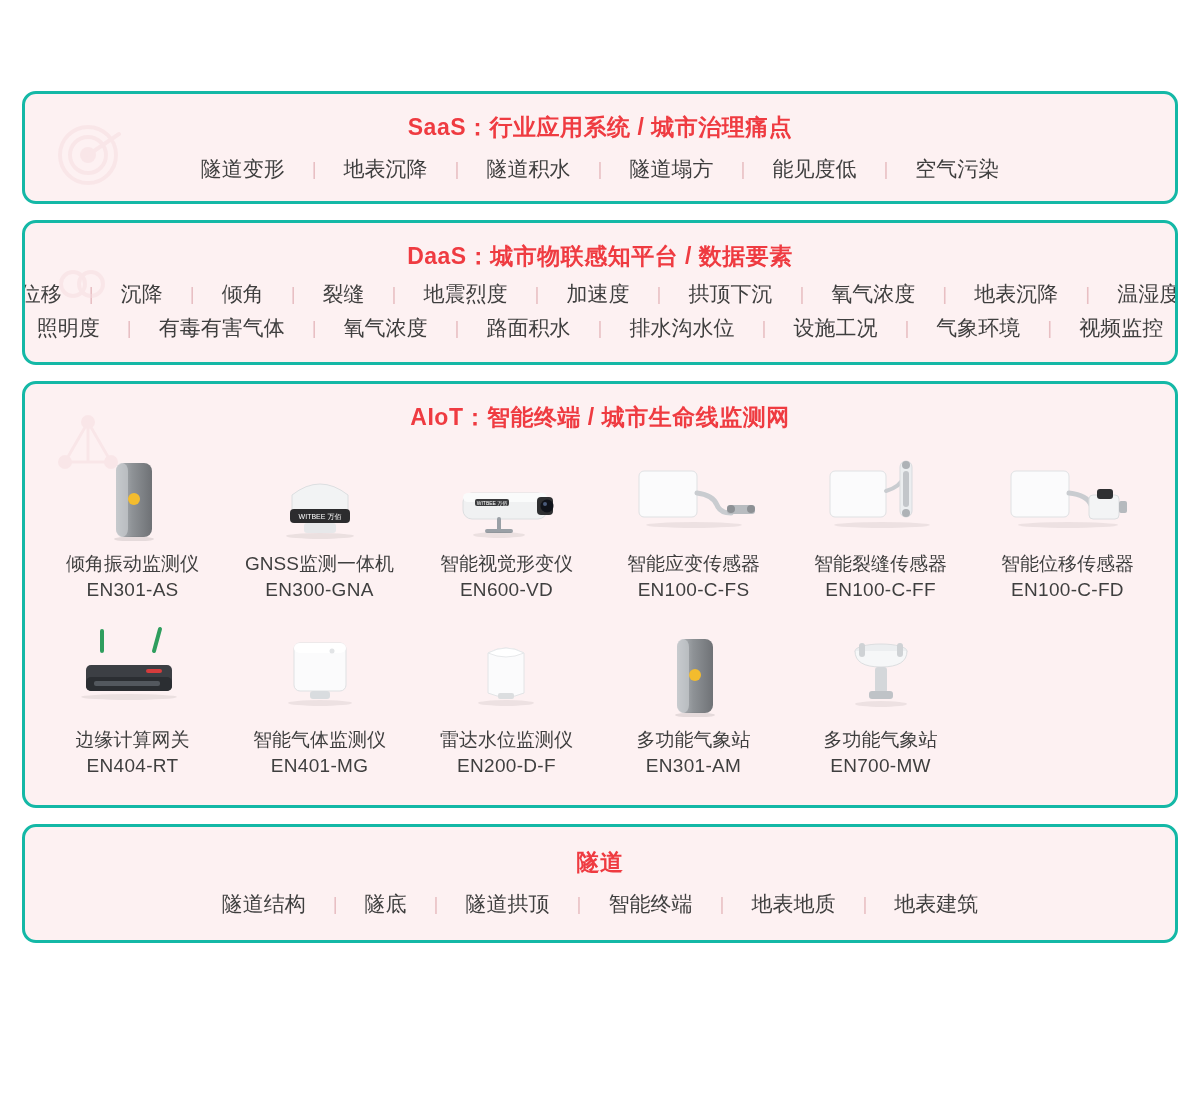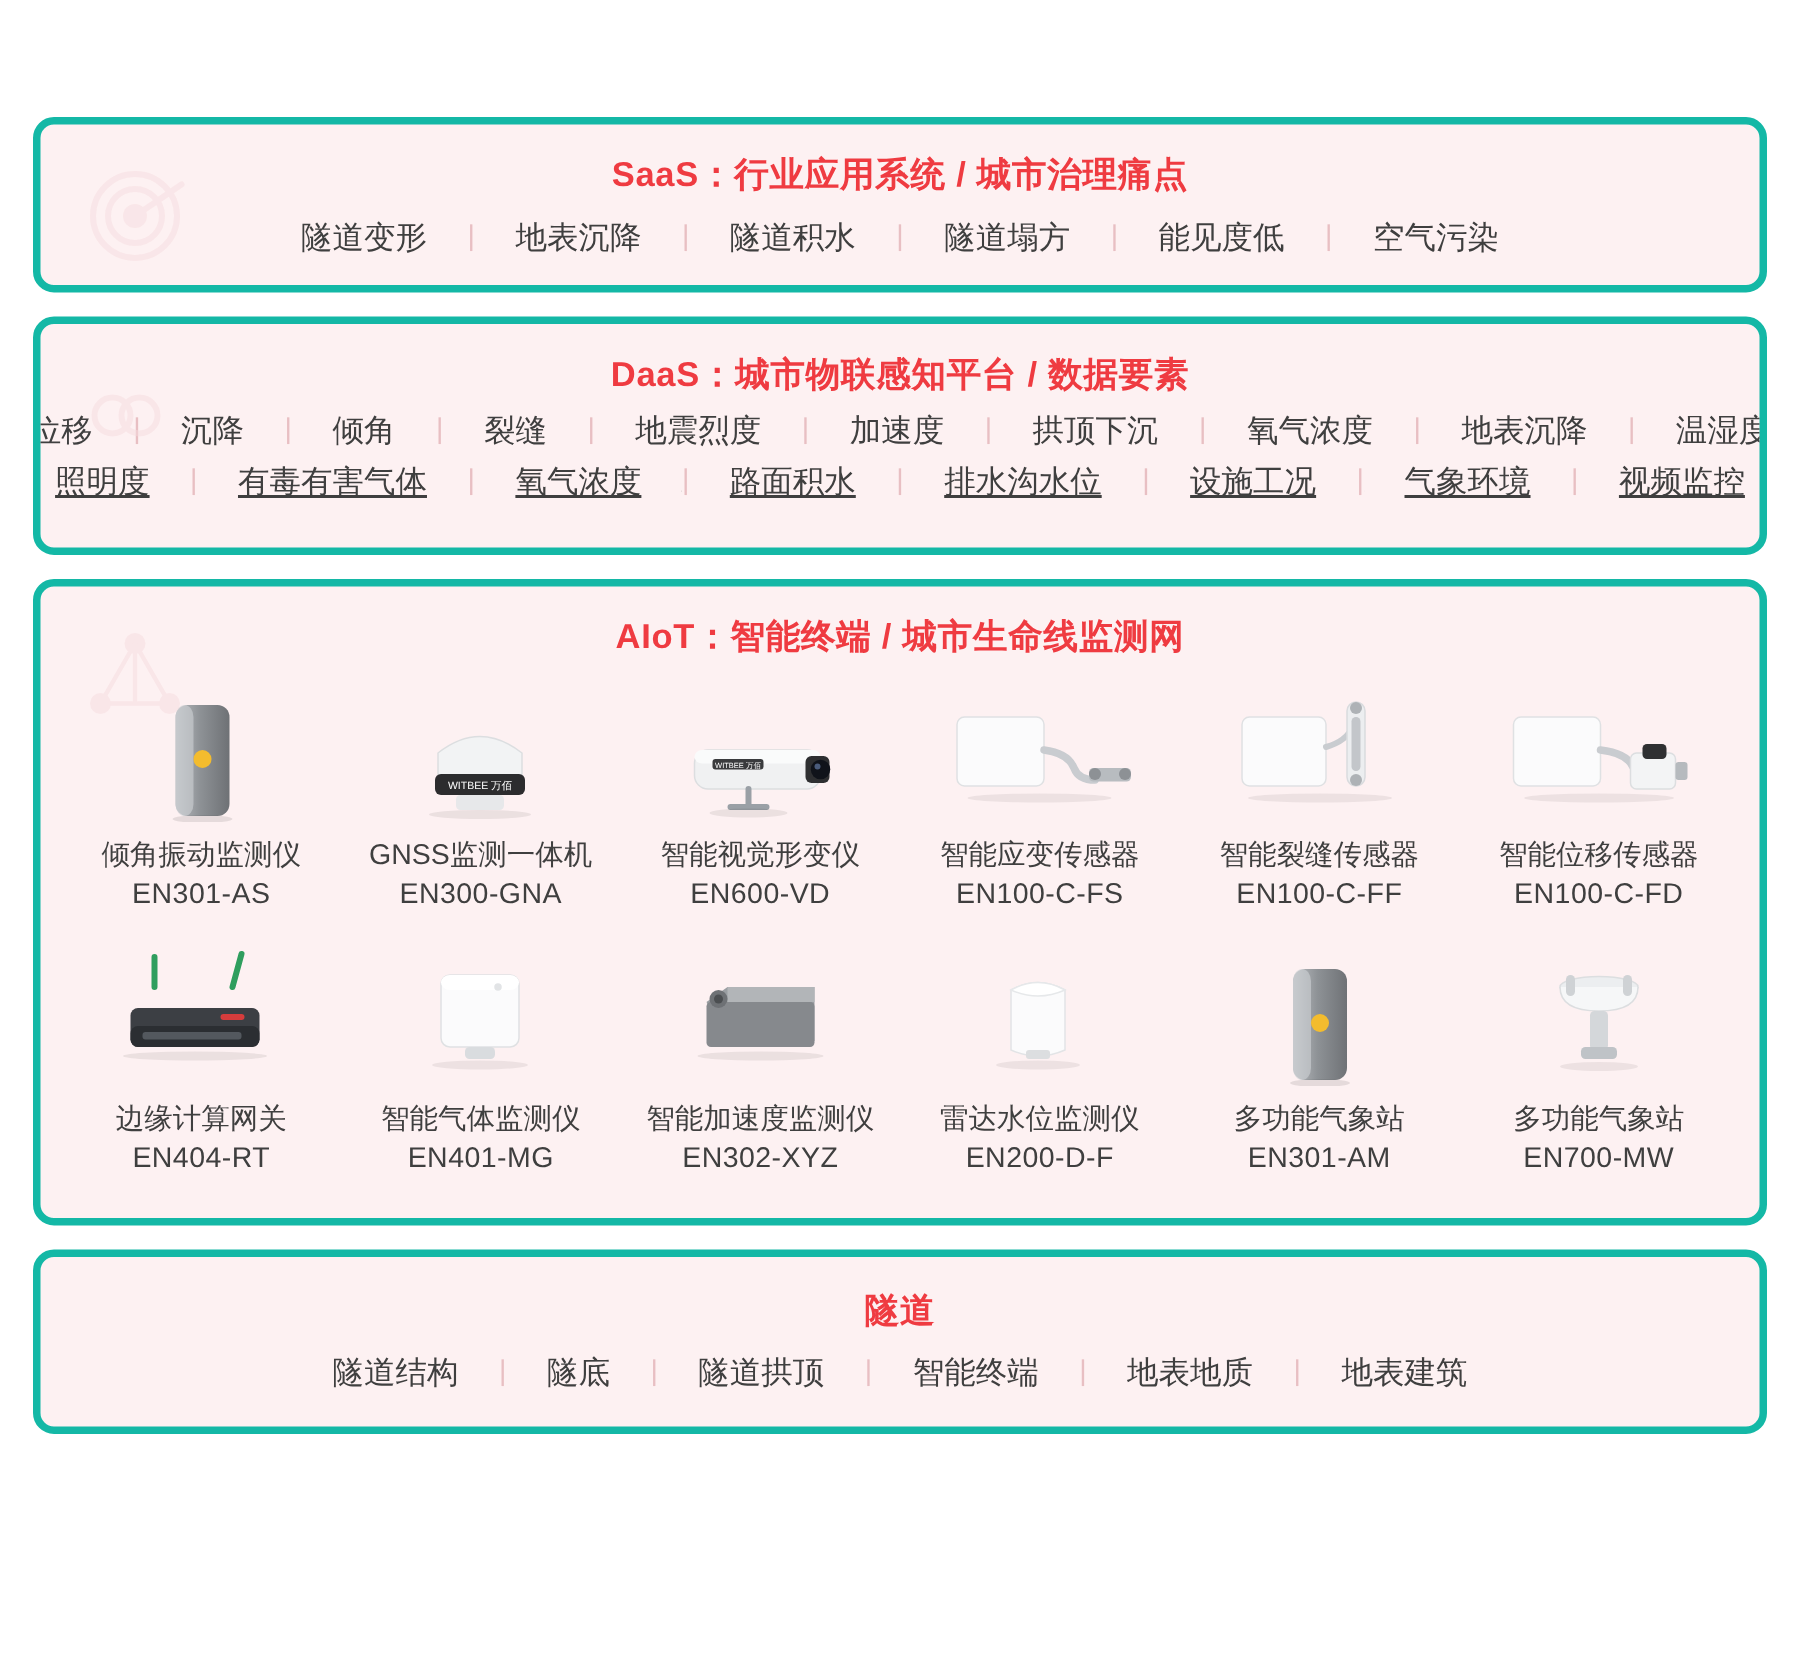--- a/index.html
+++ b/index.html
@@ -17,24 +17,25 @@
   .page {
     width: 1200px;
     box-sizing: border-box;
     padding: 78px 22px 24px 22px;
   }
 
   
   .panel {
     position: relative;
     background: #fdf1f2;
-    border: 5px solid #14b8a6;
+    border: 3px solid #14b8a6;
     border-radius: 14px;
     margin-bottom: 16px;
     overflow: hidden;
+    margin-top: 13px;
   }
   .panel-title {
     text-align: center;
     font-size: 23px;
     font-weight: bold;
     color: #ef3b41;
     padding: 18px 0 6px 0;
     letter-spacing: 0.5px;
   }
   .panel-title .lead {
@@ -60,22 +61,21 @@
     align-items: center;
     font-size: 21px;
     color: #3f3f3f;
     padding: 6px 0 18px 0;
     gap: 14px;
   }
   .tag-row.compact {
     padding: 2px 0 4px 0;
   }
   .tag-row.compact.last {
-    padding-bottom: 30px;
-    text-decoration: underline;
+    padding-bottom: 20px;
   }
   .tag {
     padding: 0 13px;
     white-space: nowrap;
   }
   .sep {
     color: #e8bfc3;
     font-size: 19px;
   }
 
@@ -332,34 +332,20 @@
             <rect x="34" y="18" width="52" height="10" rx="6" fill="#ffffff"></rect>
             <rect x="50" y="66" width="20" height="8" rx="3" fill="#d9dcdf"></rect>
             <circle cx="72" cy="26" r="2.5" fill="#e2e4e6"></circle>
             <ellipse cx="60" cy="78" rx="32" ry="3" fill="#00000010"></ellipse>
           </svg>
         </div>
         <div class="device-name">智能气体监测仪</div>
         <div class="device-model">EN401-MG</div>
       </div>
 
-      <div class="device">
-        <div class="device-img">
-          <svg width="140" height="92" viewBox="0 0 140 92">
-            <path d="M34 36 l14 -10 l58 0 l0 36 l-58 0 z" fill="#9a9ea2"></path>
-            <rect x="34" y="36" width="72" height="30" rx="3" fill="#86898d"></rect>
-            <rect x="48" y="26" width="58" height="10" fill="#b2b5b8"></rect>
-            <circle cx="42" cy="34" r="6" fill="#6e7175"></circle>
-            <circle cx="42" cy="34" r="3" fill="#4b4e51"></circle>
-            <ellipse cx="70" cy="72" rx="42" ry="3" fill="#00000012"></ellipse>
-          </svg>
-        </div>
-        <div class="device-name">智能加速度监测仪</div>
-        <div class="device-model">EN302-XYZ</div>
-      </div>
 
       <div class="device">
         <div class="device-img">
           <svg width="110" height="92" viewBox="0 0 110 92">
             <path d="M36 28 q18 -10 36 0 l0 40 q-18 8 -36 0 z" fill="#fbfbfc" stroke="#e2e4e6"></path>
             <path d="M36 28 q18 -10 36 0 q-18 8 -36 0 z" fill="#ffffff" stroke="#e6e8ea"></path>
             <rect x="46" y="68" width="16" height="6" rx="2" fill="#dcdee0"></rect>
             <ellipse cx="54" cy="78" rx="28" ry="3" fill="#00000010"></ellipse>
           </svg>
         </div>

